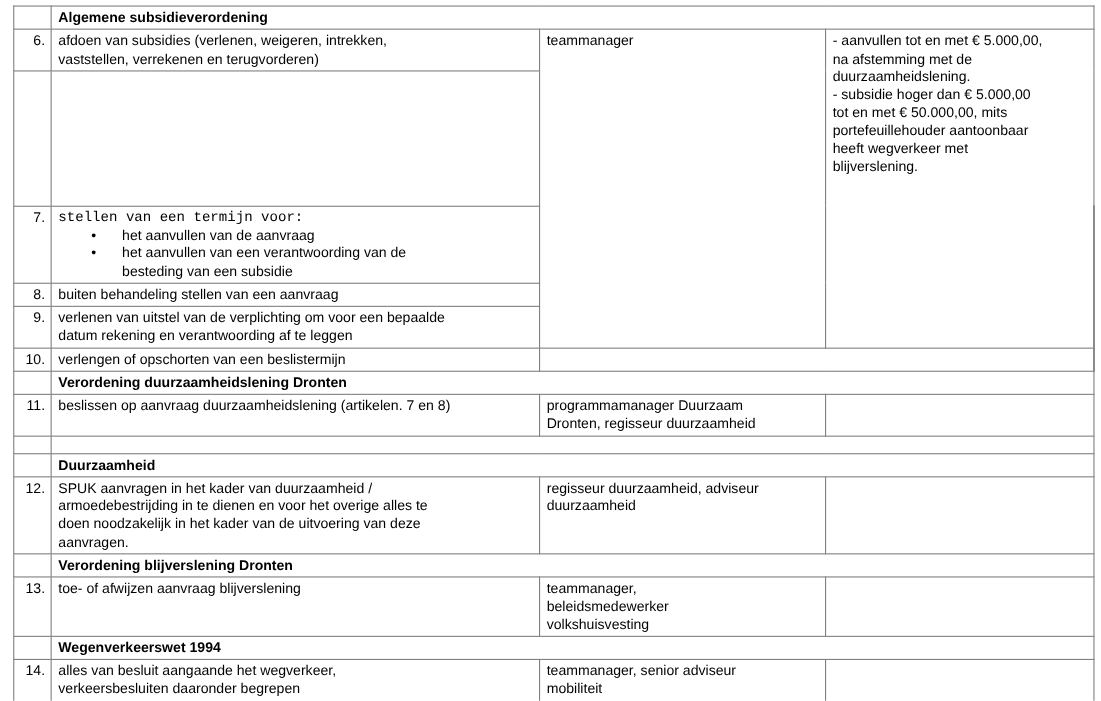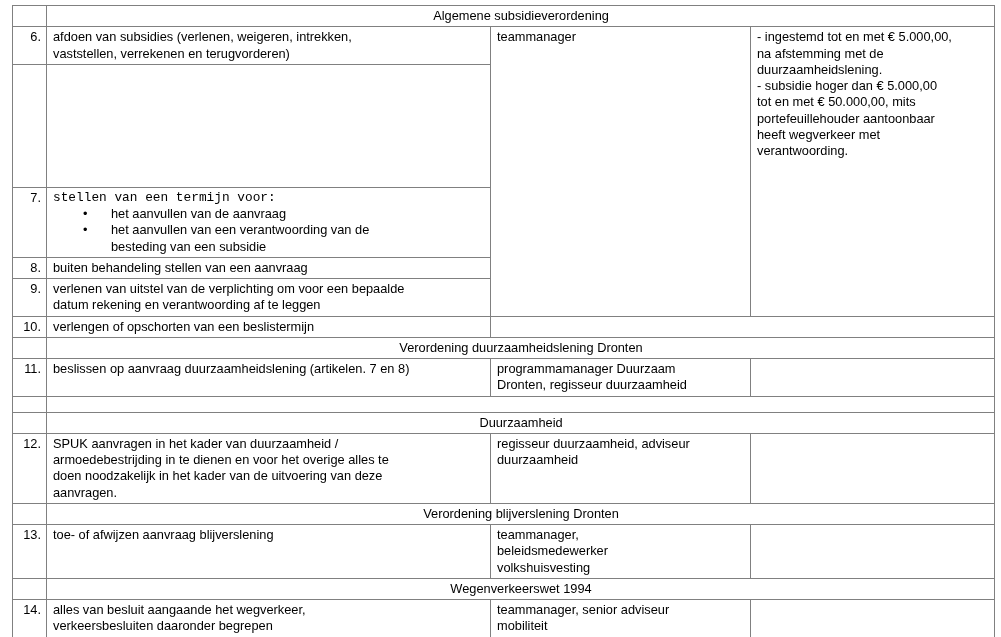--- a/index.html
+++ b/index.html
@@ -42,24 +42,23 @@
   col.c-role  { width: 260px; }
   col.c-note  { width: 244px; }
 
   td.num {
     text-align: right;
     padding-right: 7px;
     padding-left: 2px;
     white-space: nowrap;
   }
   td.section {
-    font-weight: normal;
+    font-weight: bold;
     padding-top: 2px;
     padding-bottom: 2px;
-    text-align: center;
   }
   td.spacer {
     height: 11px;
     padding: 0;
   }
   td.num.spacer { padding: 0; }
 
   ul.bullets {
     margin: 0;
     padding: 0;
@@ -98,28 +97,28 @@
       </tr>
 
       <tr>
         <td class="num">6.</td>
         <td>
           <span class="line">afdoen van subsidies (verlenen, weigeren, intrekken,</span>
           <span class="line">vaststellen, verrekenen en terugvorderen)</span>
         </td>
         <td rowspan="5">teammanager</td>
         <td rowspan="5">
-          <span class="line">- ingestemd tot en met € 5.000,00,</span>
+          <span class="line">- aanvullen tot en met € 5.000,00,</span>
           <span class="line">na afstemming met de</span>
           <span class="line">duurzaamheidslening.</span>
           <span class="line">- subsidie hoger dan € 5.000,00</span>
           <span class="line">tot en met € 50.000,00, mits</span>
           <span class="line">portefeuillehouder aantoonbaar</span>
           <span class="line">heeft wegverkeer met</span>
-          <span class="line">verantwoording.</span>
+          <span class="line">blijverslening.</span>
         </td>
       </tr>
 
       <tr>
         <td class="num" style="border-top:none;height:118px;"></td>
         <td style="border-top:none;"></td>
       </tr>
 
       <tr>
         <td class="num">7.</td>

